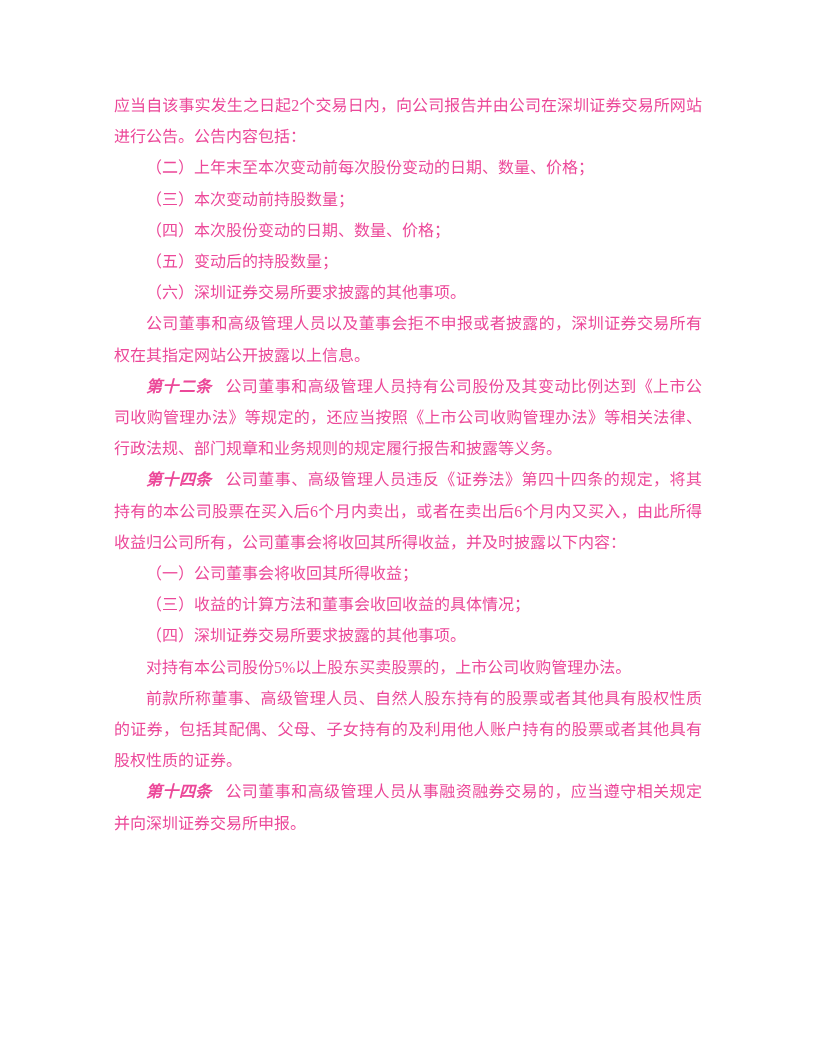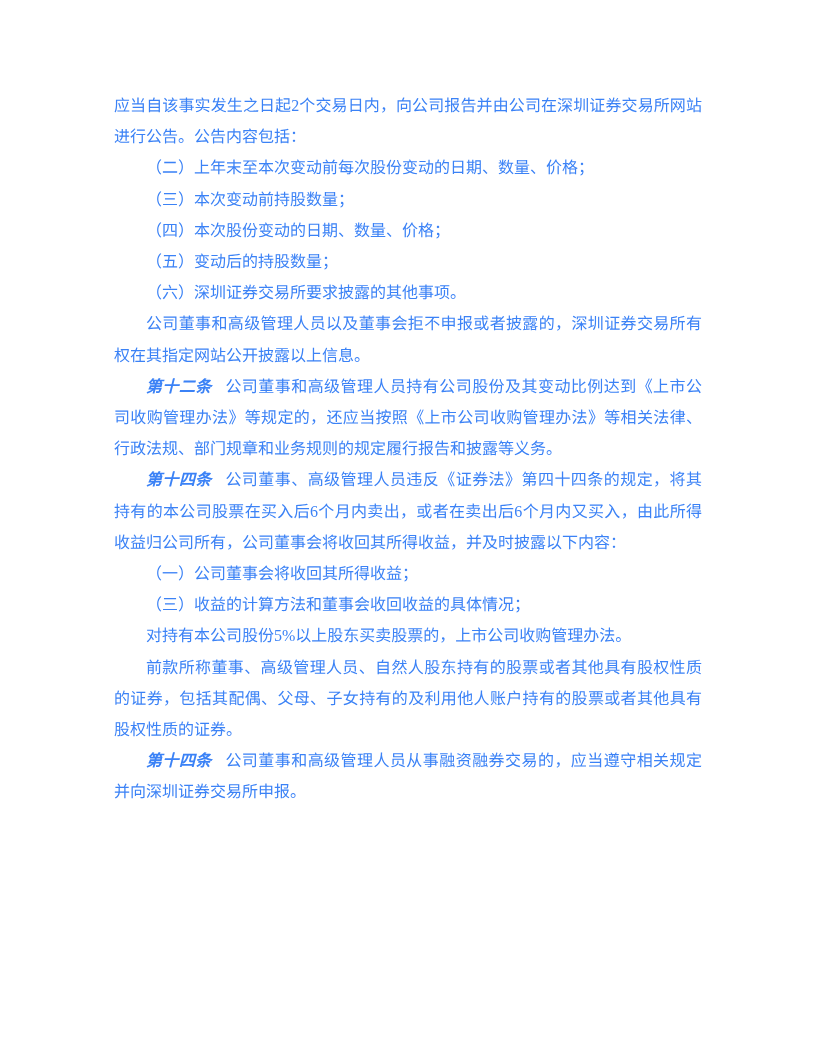--- a/index.html
+++ b/index.html
@@ -7,21 +7,21 @@
     padding: 0;
     background: #ffffff;
   }
   .page {
     position: relative;
     width: 816px;
     height: 1056px;
     background: #ffffff;
     overflow: hidden;
     font-family: "Liberation Serif", "DejaVu Serif", serif;
-    color: #3b82f6;
+    color: #ec4899;
   }
   .content {
     position: absolute;
     top: 90px;
     left: 114px;
     width: 588px;
   }
   .para {
     margin: 0;
     font-size: 16px;
@@ -53,20 +53,21 @@
     <p class="para indent"><span>（六）深圳证券交易所要求披露的其他事项。</span></p>
 
     <p class="para indent"><span>公司董事和高级管理人员以及董事会拒不申报或者披露的，深圳证券交易所有权在其指定网站公开披露以上信息。</span></p>
 
     <p class="para indent"><span class="lead">第十二条</span><span>公司董事和高级管理人员持有公司股份及其变动比例达到《上市公司收购管理办法》等规定的，还应当按照《上市公司收购管理办法》等相关法律、行政法规、部门规章和业务规则的规定履行报告和披露等义务。</span></p>
 
     <p class="para indent"><span class="lead">第十四条</span><span>公司董事、高级管理人员违反《证券法》第四十四条的规定，将其持有的本公司股票在买入后6个月内卖出，或者在卖出后6个月内又买入，由此所得收益归公司所有，公司董事会将收回其所得收益，并及时披露以下内容：</span></p>
 
     <p class="para indent"><span>（一）公司董事会将收回其所得收益；</span></p>
     <p class="para indent"><span>（三）收益的计算方法和董事会收回收益的具体情况；</span></p>
+    <p class="para indent"><span>（四）深圳证券交易所要求披露的其他事项。</span></p>
 
     <p class="para indent"><span>对持有本公司股份5%以上股东买卖股票的，上市公司收购管理办法。</span></p>
     <p class="para indent"><span>前款所称董事、高级管理人员、自然人股东持有的股票或者其他具有股权性质的证券，包括其配偶、父母、子女持有的及利用他人账户持有的股票或者其他具有股权性质的证券。</span></p>
 
     <p class="para indent"><span class="lead">第十四条</span><span>公司董事和高级管理人员从事融资融券交易的，应当遵守相关规定并向深圳证券交易所申报。</span></p>
 
   </div>
 </div>
 
 </body></html>

